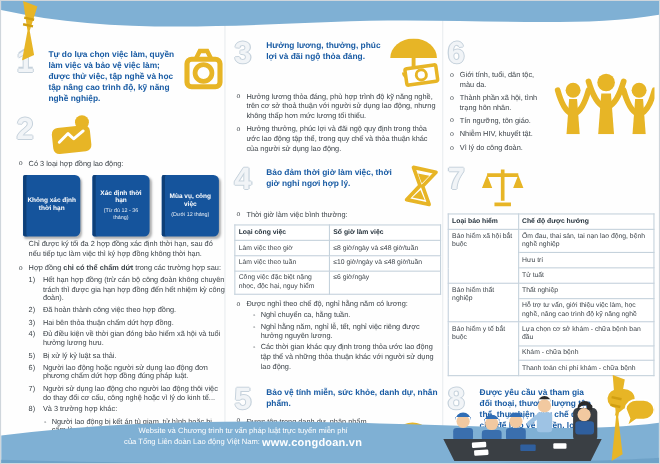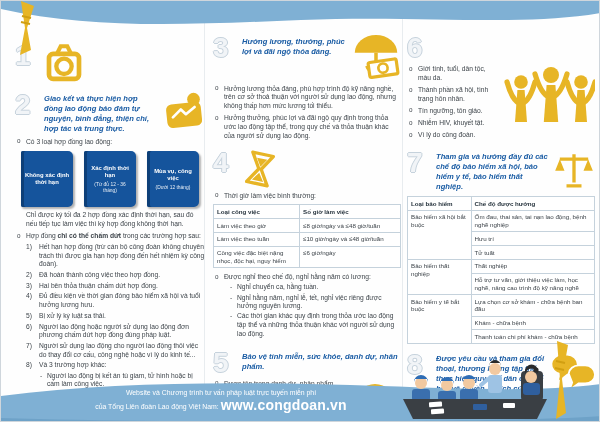--- a/index.html
+++ b/index.html
@@ -7,21 +7,21 @@
         font-family:"Liberation Sans",sans-serif;border:1px solid #cfd6dc;box-sizing:border-box;}
   .band{position:absolute;left:0;width:600px;pointer-events:none;}
   .fold{position:absolute;top:0;width:1px;height:422px;background:rgba(100,125,150,.14);}
   .col{position:absolute;}
   .col-left{left:14px;top:34px;width:190px;}
   .col-mid{left:212px;top:26px;width:188px;}
   .col-right{left:406px;top:26px;width:188px;}
   .sec-head{display:flex;gap:5px;align-items:flex-start;margin-top:8px;}
   .num{flex:none;width:24px;font-size:28px;font-weight:bold;line-height:.95;color:#f1f4f7;
        text-shadow:-1px 0 #c6d2dc,1px 0 #c6d2dc,0 -1px #c6d2dc,0 1px #c6d2dc;}
-  .sec-title{flex:1;font-size:7.6px;font-weight:bold;color:#1a5ca4;line-height:1.32;padding-top:2px;font-style:italic;}
+  .sec-title{flex:1;font-size:7.6px;font-weight:bold;color:#1a5ca4;line-height:1.32;padding-top:2px;}
   .sec-icon{flex:none;}
   .body{font-size:6.7px;color:#3c4349;line-height:1.3;}
   .b{position:relative;padding-left:11px;margin-top:3.5px;}
   .b::before{content:"o";position:absolute;left:2px;top:-0.5px;font-size:6.3px;color:#3c4349;}
   .sb{position:relative;padding-left:8px;margin-top:1.5px;}
   .sb::before{content:"-";position:absolute;left:1px;top:0;}
   .note{padding-left:11px;margin-top:4px;}
   .bold{font-weight:bold;}
   .cases{margin-top:2px;padding-left:11px;}
   .case{display:flex;gap:3px;margin-top:2px;}
@@ -32,21 +32,21 @@
         justify-content:center;padding:4px 3px;box-sizing:border-box;
         box-shadow:inset 3px 0 0 #0d3f78,1.5px 2px 2px rgba(0,0,0,.3);}
   .book .sub{font-weight:normal;font-size:4.9px;margin-top:2px;opacity:.9;}
   table{border-collapse:collapse;width:100%;margin-top:4px;font-size:6.2px;background:#fff;}
   th,td{border:1px solid #c5d2dc;padding:2.5px 3px;text-align:left;vertical-align:top;color:#3c4349;line-height:1.25;}
   th{font-weight:bold;color:#26333d;}
   .ic-r{float:right;margin:1px 0 2px 5px;}
   .footer{position:absolute;left:20px;top:388px;width:400px;text-align:center;color:#fff;z-index:5;}
   .footer .l1{font-size:6.9px;}
   .footer .l2{font-size:6.9px;margin-top:1px;}
-  .footer .url{font-weight:bold;font-size:14px;letter-spacing:.2px;vertical-align:-1px;}
+  .footer .url{font-weight:bold;font-size:10px;letter-spacing:.2px;vertical-align:-1px;}
   .ribbon{position:absolute;z-index:6;}
   .scene{position:absolute;left:394px;top:356px;z-index:6;}
   .clearfix::after{content:"";display:block;clear:both;}
 </style>
 </head>
 <body>
 
 <div class="page">
 
   <svg class="band" style="top:0;height:30px;z-index:1" viewBox="0 0 600 30" preserveAspectRatio="none">
@@ -67,30 +67,30 @@
   </svg>
   <svg class="ribbon" style="left:550px;top:340px;width:20px;height:78px" viewBox="0 0 20 78">
     <path d="M6 0 L17 4 L11 38 L15 72 L5 78 L9 38 Z" fill="#e7b526"></path>
     <path d="M5 20 l9 2 M4 27 l9 2" stroke="#d19f12" stroke-width="2.2" fill="none"></path>
   </svg>
 
   <div class="col col-left">
 
     <div class="sec-head">
       <div class="num">1</div>
+      <div class="sec-title">Tự do lựa chọn việc làm, quyền làm việc và bảo vệ việc làm; được thử việc, tập nghề và học tập nâng cao trình độ, kỹ năng nghề nghiệp.</div>
       <svg class="sec-icon" width="40" height="40" viewBox="0 0 24 24">
         <path d="M8 6 L10 2 h4 l2 4" fill="none" stroke="#e7b526" stroke-width="2.4"></path>
         <rect x="3" y="6.5" width="18" height="15" rx="2.5" fill="none" stroke="#e7b526" stroke-width="2.8"></rect>
         <circle cx="12" cy="14" r="4.6" fill="none" stroke="#e7b526" stroke-width="2.6"></circle>
       </svg>
     </div>
 
     <div class="sec-head" style="margin-top:9px">
       <div class="num">2</div>
-      <div class="sec-title">Giao kết và thực hiện hợp đồng lao động bảo đảm tự nguyện, bình đẳng, thiện chí, hợp tác và trung thực.</div>
       <svg class="sec-icon" width="42" height="38" viewBox="0 0 26 24">
         <circle cx="19" cy="4.5" r="4" fill="#e7b526"></circle>
         <rect x="2" y="7" width="22" height="15" rx="3.5" fill="#e7b526" transform="rotate(-6 13 14)"></rect>
         <path d="M6 16 l5-5 3.2 3 5.5-4.5" stroke="#fff" stroke-width="1.7" fill="none" stroke-linecap="round" stroke-linejoin="round"></path>
       </svg>
     </div>
 
     <div class="body">
       <div class="b">Có 3 loại hợp đồng lao động:</div>
 
@@ -169,20 +169,21 @@
       </svg>
     </div>
 
     <div class="body">
       <div class="b">Hưởng lương thỏa đáng, phù hợp trình độ kỹ năng nghề, trên cơ sở thoả thuận với người sử dụng lao động, nhưng không thấp hơn mức lương tối thiểu.</div>
       <div class="b">Hưởng thưởng, phúc lợi và đãi ngộ quy định trong thỏa ước lao động tập thể, trong quy chế và thỏa thuận khác của người sử dụng lao động.</div>
     </div>
 
     <div class="sec-head" style="margin-top:10px">
       <div class="num">4</div>
+      <div class="sec-title">Bảo đảm thời giờ làm việc, thời giờ nghỉ ngơi hợp lý.</div>
       <svg class="sec-icon" width="36" height="38" viewBox="0 0 24 24" style="transform:rotate(12deg)">
         <path d="M5 2 h14 l-6.2 10 6.2 10 H5 l6.2-10 z" fill="none" stroke="#e7b526" stroke-width="2.2" stroke-linejoin="round"></path>
         <path d="M8.5 5 h7 L12 10.5 z M12 14.5 l3.8 5.5 h-7.6 z" fill="#e7b526"></path>
       </svg>
     </div>
 
     <div class="body">
       <div class="b">Thời giờ làm việc bình thường:</div>
       <table>
         <tbody>
@@ -260,21 +261,20 @@
       </svg>
       <div class="b">Giới tính, tuổi, dân tộc, màu da.</div>
       <div class="b">Thành phần xã hội, tình trạng hôn nhân.</div>
       <div class="b">Tín ngưỡng, tôn giáo.</div>
       <div class="b">Nhiễm HIV, khuyết tật.</div>
       <div class="b">Vì lý do công đoàn.</div>
     </div>
 
     <div class="sec-head" style="margin-top:10px">
       <div class="num">7</div>
-      <div class="sec-title">Tham gia và hưởng đầy đủ các chế độ bảo hiểm xã hội, bảo hiểm y tế, bảo hiểm thất nghiệp.</div>
       <svg class="sec-icon" width="42" height="40" viewBox="0 0 24 24">
         <g stroke="#e7b526" stroke-width="2" fill="none">
           <path d="M12 2.5 v17 M3.5 5.5 h17 M7.5 21.5 h9"></path>
         </g>
         <path d="M3.5 5.5 l-2.8 7 h5.6 z M20.5 5.5 l-2.8 7 h5.6 z" fill="#e7b526"></path>
       </svg>
     </div>
 
     <div class="body">
       <table>

